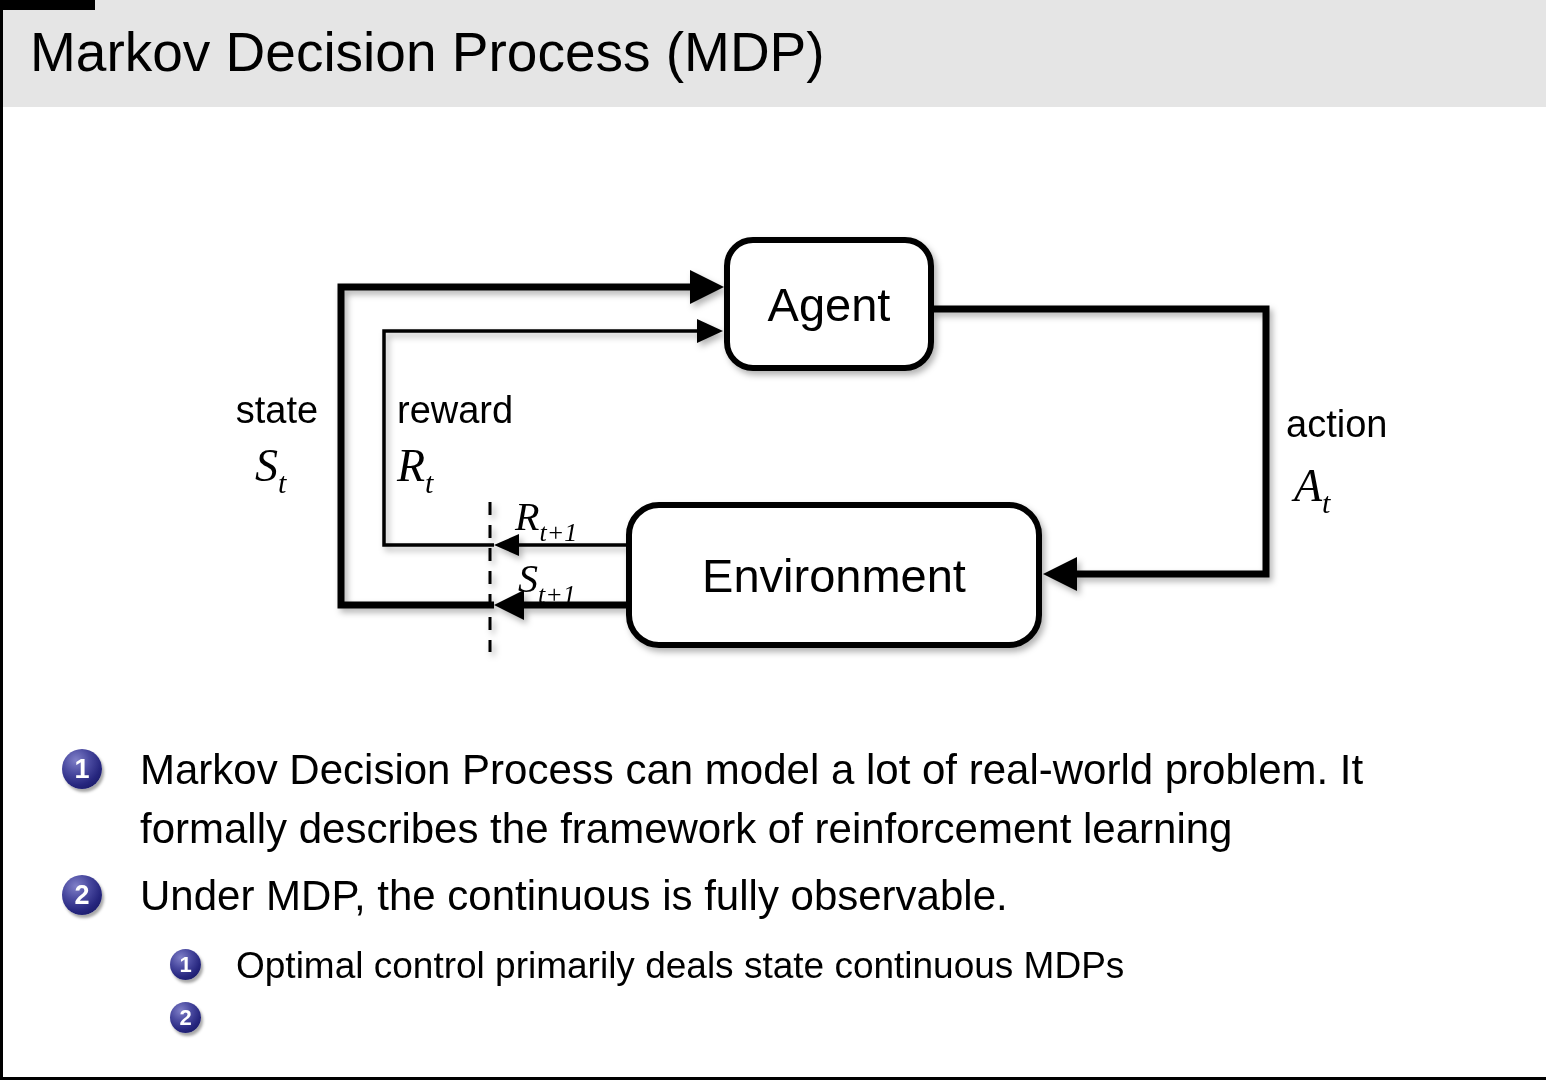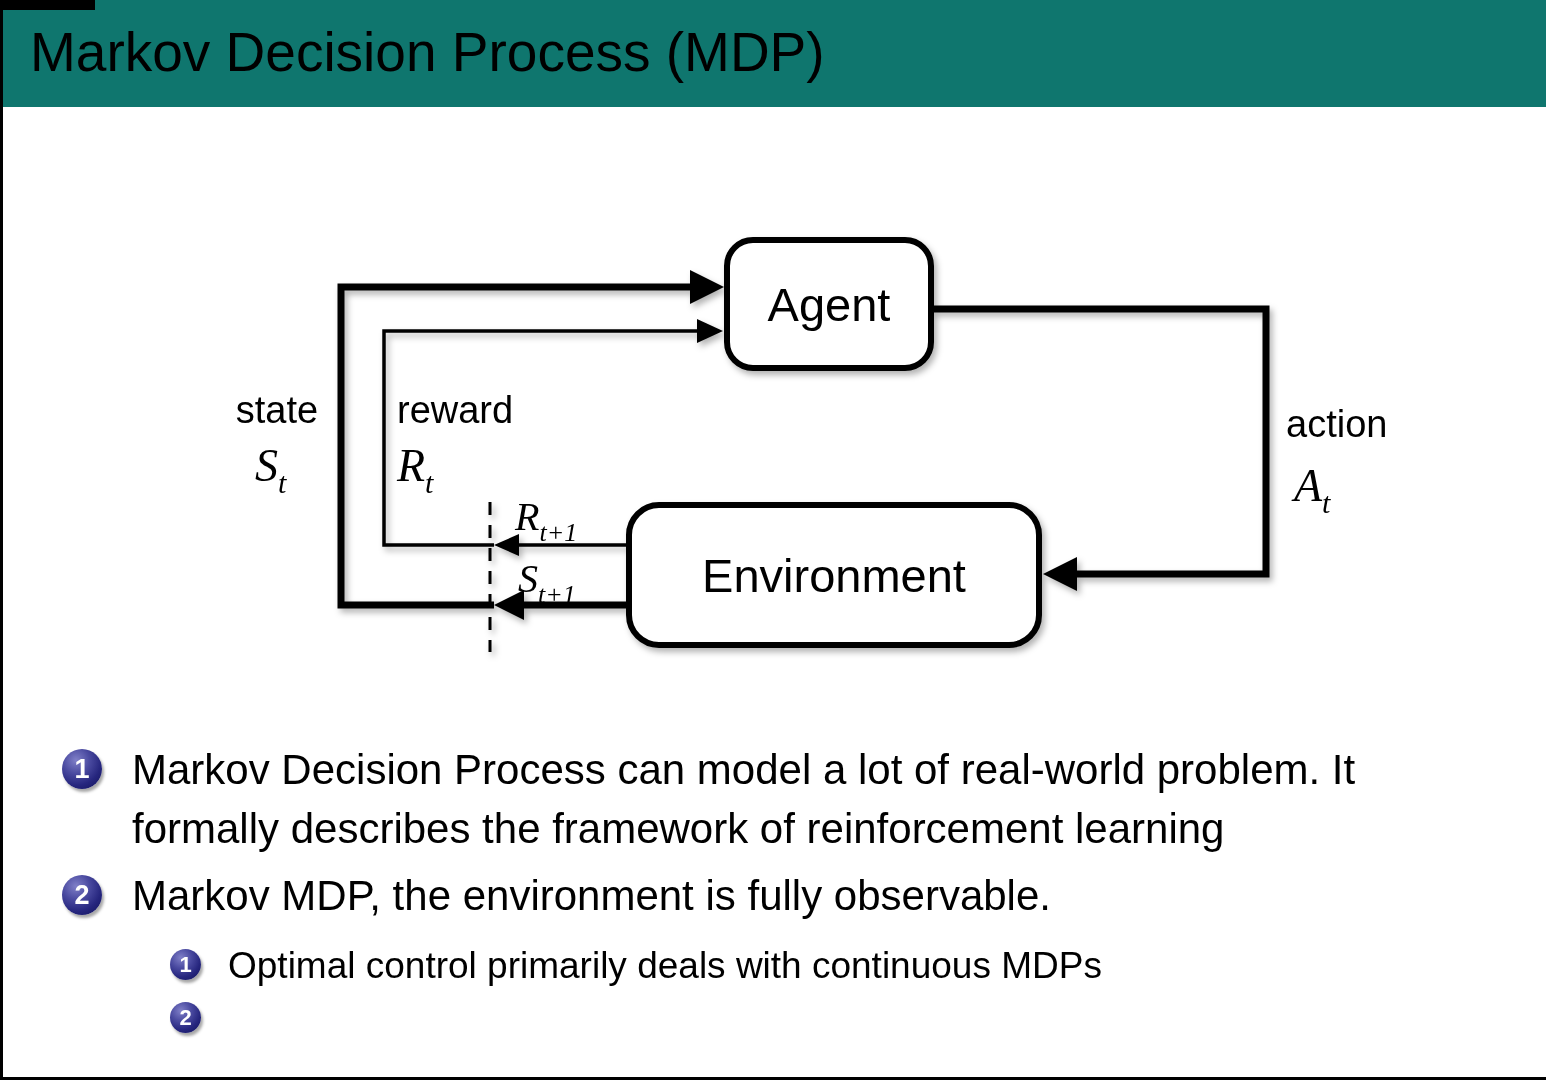--- a/index.html
+++ b/index.html
@@ -10,21 +10,21 @@
     overflow:hidden;
     font-family:"Liberation Sans", sans-serif;
     color:#000;
   }
   .edge-left{position:absolute;left:0;top:0;width:3px;height:1080px;background:#000;}
   .edge-bottom{position:absolute;left:0;bottom:0;width:1546px;height:3px;background:#000;}
   .edge-top-artifact{position:absolute;left:0;top:0;width:95px;height:10px;background:#000;}
 
   .title-bar{
     position:absolute;left:0;top:0;width:1546px;height:107px;
-    background:#0f766e;
+    background:#e5e5e5;
   }
   .title-text{
     position:absolute;left:30px;top:20px;
     font-size:55px;letter-spacing:0px;color:#000;
     white-space:nowrap;
   }
 
   svg.diagram{position:absolute;left:0;top:0;}
   .figline{stroke:#000;fill:none;}
   .thick{stroke-width:7px;}
@@ -53,21 +53,21 @@
     flex:0 0 auto;
     border-radius:50%;
     background:radial-gradient(circle at 35% 28%, #8080c8 0%, #4a4aa0 35%, #26267e 65%, #101055 100%);
     color:#fff;
     display:flex;align-items:center;justify-content:center;
     font-weight:bold;
     box-shadow:2px 3px 3px rgba(0,0,0,0.35);
   }
   .ball.lvl1{width:40px;height:40px;font-size:27px;margin-top:9px;margin-right:30px;}
   .ball.lvl2{width:31px;height:31px;font-size:22px;margin-top:10px;margin-right:27px;}
-  .item-text{max-width:1378px;}
+  .item-text{max-width:1378px;margin-left:8px;}
 </style>
 </head>
 <body>
 
 <div class="slide">
 
   <div class="title-bar">
     <div class="title-text">Markov Decision Process (MDP)</div>
   </div>
   <div class="edge-top-artifact"></div>
@@ -112,26 +112,26 @@
     <text class="math-sm" x="518" y="592"><tspan>S</tspan><tspan class="subsc" dy="11">t+1</tspan></text>
   </svg>
 
   <div class="content">
     <div class="item main">
       <div class="ball lvl1">1</div>
       <div class="item-text">Markov Decision Process can model a lot of real-world problem. It formally describes the framework of reinforcement learning</div>
     </div>
     <div class="item main">
       <div class="ball lvl1">2</div>
-      <div class="item-text">Markov MDP, the environment is fully observable.</div>
+      <div class="item-text">Under MDP, the continuous is fully observable.</div>
     </div>
     <div class="sub-list">
       <div class="item sub">
         <div class="ball lvl2">1</div>
-        <div class="item-text">Optimal control primarily deals with continuous MDPs</div>
+        <div class="item-text">Optimal control primarily deals state continuous MDPs</div>
       </div>
       <div class="item sub">
         <div class="ball lvl2">2</div>
       </div>
     </div>
   </div>
 
 </div>
 
 </body></html>

